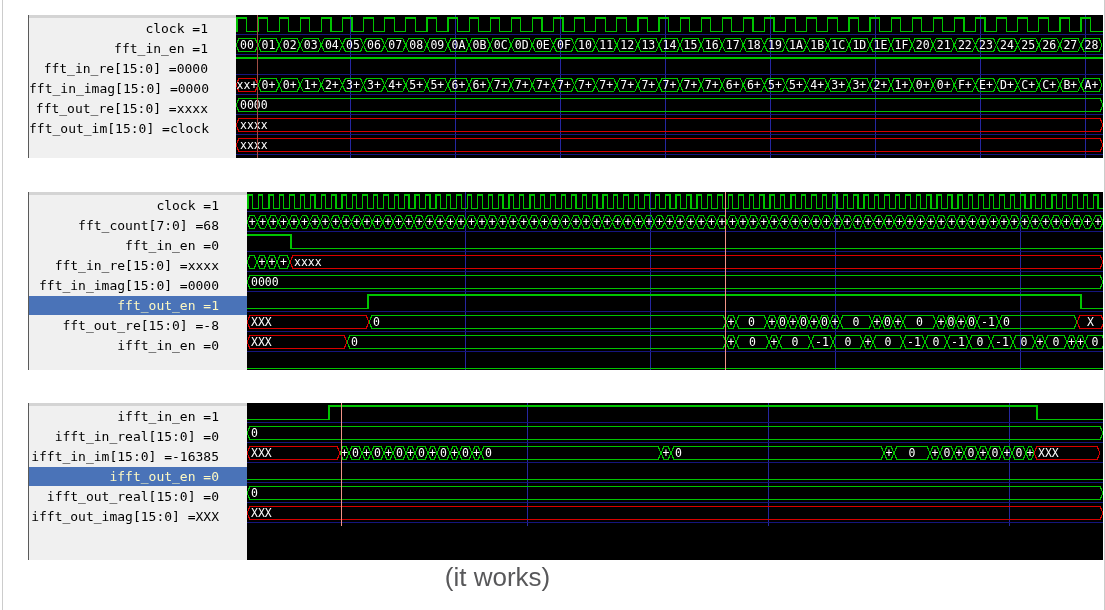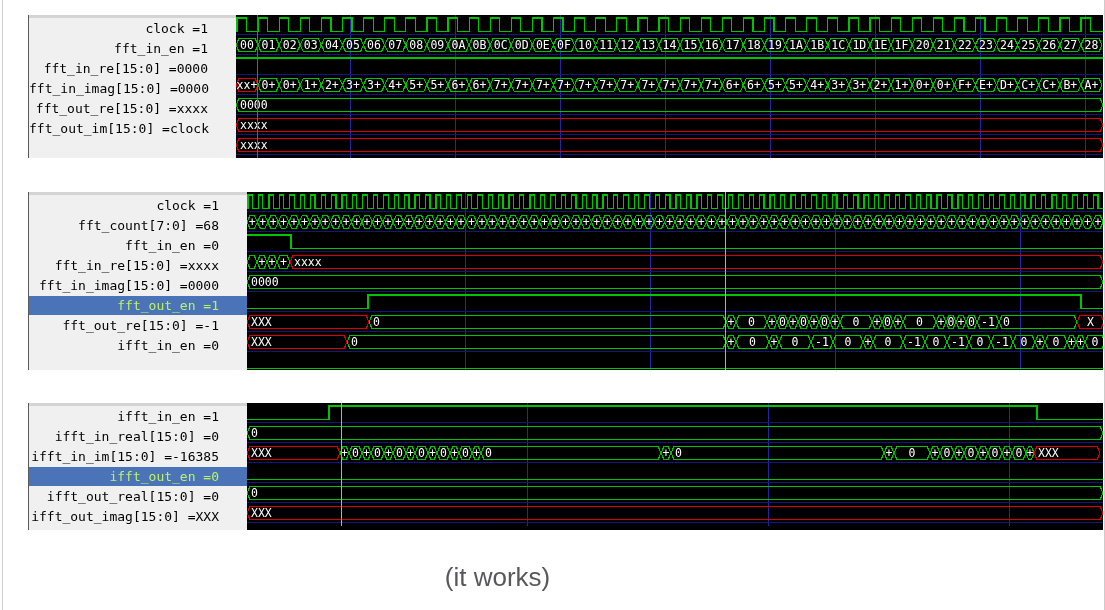--- a/index.html
+++ b/index.html
@@ -20,21 +20,21 @@
     position:absolute;left:0;top:0;bottom:0;background:#f0f0f0;
     border-left:1px solid #5a5a5a;box-sizing:border-box;
   }
   .labelcol .topstrip{height:3px;background:#d4d4d4;}
   .lrow{
     height:19px;margin-top:1px;line-height:19px;
     font-size:13px;color:#000000;text-align:right;
     padding-right:28px;box-sizing:border-box;
     background:#f0f0f0;white-space:nowrap;overflow:hidden;
   }
-  .lrow.hl{background:#4a73b8;color:#bef264;}
+  .lrow.hl{background:#4a73b8;color:#fef9c3;}
   .caption{
     position:absolute;top:562px;left:0;width:1105px;
     text-align:center;transform:translateX(-55px);
     font-family:"Liberation Sans","DejaVu Sans",sans-serif;
     font-size:26px;color:#58585a;
   }
 </style>
 </head>
 <body>
 
@@ -243,21 +243,21 @@
   </div>
 <div class="panel" id="panel-1" style="left: 28px; top: 192px; width: 1075px; height: 178px;">
     <div class="labelcol" style="width: 219px;">
       <div class="topstrip"></div>
       <div class="lrow">clock =1</div>
       <div class="lrow">fft_count[7:0] =68</div>
       <div class="lrow">fft_in_en =0</div>
       <div class="lrow">fft_in_re[15:0] =xxxx</div>
       <div class="lrow">fft_in_imag[15:0] =0000</div>
       <div class="lrow hl">fft_out_en =1</div>
-      <div class="lrow">fft_out_re[15:0] =-1</div>
+      <div class="lrow">fft_out_re[15:0] =-8</div>
       <div class="lrow">ifft_in_en =0</div>
     </div>
     <svg width="856" height="178" style="position:absolute;left:219px;top:0;" shape-rendering="crispEdges">
       <rect x="0" y="0" width="856" height="178" fill="#000000"></rect>
       <line x1="218.5" y1="0" x2="218.5" y2="178" stroke="#2526a0" stroke-width="1"></line>
       <line x1="403.5" y1="0" x2="403.5" y2="178" stroke="#2526a0" stroke-width="1"></line>
       <line x1="588.5" y1="0" x2="588.5" y2="178" stroke="#2526a0" stroke-width="1"></line>
       <line x1="773.5" y1="0" x2="773.5" y2="178" stroke="#2526a0" stroke-width="1"></line>
       <line x1="0" y1="19.5" x2="856" y2="19.5" stroke="#15157d" stroke-width="1"></line>
       <path d="M0,16.5 L1.0,16.5 L1.0,3 L5.4,3 L5.4,16.5 L11.4,16.5 L11.4,3 L15.8,3 L15.8,16.5 L21.9,16.5 L21.9,3 L26.3,3 L26.3,16.5 L32.3,16.5 L32.3,3 L36.7,3 L36.7,16.5 L42.8,16.5 L42.8,3 L47.1,3 L47.1,16.5 L53.2,16.5 L53.2,3 L57.6,3 L57.6,16.5 L63.6,16.5 L63.6,3 L68.0,3 L68.0,16.5 L74.1,16.5 L74.1,3 L78.5,3 L78.5,16.5 L84.5,16.5 L84.5,3 L88.9,3 L88.9,16.5 L95.0,16.5 L95.0,3 L99.3,3 L99.3,16.5 L105.4,16.5 L105.4,3 L109.8,3 L109.8,16.5 L115.8,16.5 L115.8,3 L120.2,3 L120.2,16.5 L126.3,16.5 L126.3,3 L130.7,3 L130.7,16.5 L136.7,16.5 L136.7,3 L141.1,3 L141.1,16.5 L147.2,16.5 L147.2,3 L151.5,3 L151.5,16.5 L157.6,16.5 L157.6,3 L162.0,3 L162.0,16.5 L168.0,16.5 L168.0,3 L172.4,3 L172.4,16.5 L178.5,16.5 L178.5,3 L182.9,3 L182.9,16.5 L188.9,16.5 L188.9,3 L193.3,3 L193.3,16.5 L199.4,16.5 L199.4,3 L203.7,3 L203.7,16.5 L209.8,16.5 L209.8,3 L214.2,3 L214.2,16.5 L220.2,16.5 L220.2,3 L224.6,3 L224.6,16.5 L230.7,16.5 L230.7,3 L235.1,3 L235.1,16.5 L241.1,16.5 L241.1,3 L245.5,3 L245.5,16.5 L251.6,16.5 L251.6,3 L255.9,3 L255.9,16.5 L262.0,16.5 L262.0,3 L266.4,3 L266.4,16.5 L272.4,16.5 L272.4,3 L276.8,3 L276.8,16.5 L282.9,16.5 L282.9,3 L287.3,3 L287.3,16.5 L293.3,16.5 L293.3,3 L297.7,3 L297.7,16.5 L303.8,16.5 L303.8,3 L308.1,3 L308.1,16.5 L314.2,16.5 L314.2,3 L318.6,3 L318.6,16.5 L324.6,16.5 L324.6,3 L329.0,3 L329.0,16.5 L335.1,16.5 L335.1,3 L339.5,3 L339.5,16.5 L345.5,16.5 L345.5,3 L349.9,3 L349.9,16.5 L356.0,16.5 L356.0,3 L360.3,3 L360.3,16.5 L366.4,16.5 L366.4,3 L370.8,3 L370.8,16.5 L376.8,16.5 L376.8,3 L381.2,3 L381.2,16.5 L387.3,16.5 L387.3,3 L391.7,3 L391.7,16.5 L397.7,16.5 L397.7,3 L402.1,3 L402.1,16.5 L408.2,16.5 L408.2,3 L412.5,3 L412.5,16.5 L418.6,16.5 L418.6,3 L423.0,3 L423.0,16.5 L429.0,16.5 L429.0,3 L433.4,3 L433.4,16.5 L439.5,16.5 L439.5,3 L443.9,3 L443.9,16.5 L449.9,16.5 L449.9,3 L454.3,3 L454.3,16.5 L460.4,16.5 L460.4,3 L464.7,3 L464.7,16.5 L470.8,16.5 L470.8,3 L475.2,3 L475.2,16.5 L481.2,16.5 L481.2,3 L485.6,3 L485.6,16.5 L491.7,16.5 L491.7,3 L496.1,3 L496.1,16.5 L502.1,16.5 L502.1,3 L506.5,3 L506.5,16.5 L512.6,16.5 L512.6,3 L516.9,3 L516.9,16.5 L523.0,16.5 L523.0,3 L527.4,3 L527.4,16.5 L533.4,16.5 L533.4,3 L537.8,3 L537.8,16.5 L543.9,16.5 L543.9,3 L548.3,3 L548.3,16.5 L554.3,16.5 L554.3,3 L558.7,3 L558.7,16.5 L564.8,16.5 L564.8,3 L569.1,3 L569.1,16.5 L575.2,16.5 L575.2,3 L579.6,3 L579.6,16.5 L585.6,16.5 L585.6,3 L590.0,3 L590.0,16.5 L596.1,16.5 L596.1,3 L600.5,3 L600.5,16.5 L606.5,16.5 L606.5,3 L610.9,3 L610.9,16.5 L617.0,16.5 L617.0,3 L621.3,3 L621.3,16.5 L627.4,16.5 L627.4,3 L631.8,3 L631.8,16.5 L637.8,16.5 L637.8,3 L642.2,3 L642.2,16.5 L648.3,16.5 L648.3,3 L652.7,3 L652.7,16.5 L658.7,16.5 L658.7,3 L663.1,3 L663.1,16.5 L669.2,16.5 L669.2,3 L673.5,3 L673.5,16.5 L679.6,16.5 L679.6,3 L684.0,3 L684.0,16.5 L690.0,16.5 L690.0,3 L694.4,3 L694.4,16.5 L700.5,16.5 L700.5,3 L704.9,3 L704.9,16.5 L710.9,16.5 L710.9,3 L715.3,3 L715.3,16.5 L721.4,16.5 L721.4,3 L725.7,3 L725.7,16.5 L731.8,16.5 L731.8,3 L736.2,3 L736.2,16.5 L742.2,16.5 L742.2,3 L746.6,3 L746.6,16.5 L752.7,16.5 L752.7,3 L757.1,3 L757.1,16.5 L763.1,16.5 L763.1,3 L767.5,3 L767.5,16.5 L773.6,16.5 L773.6,3 L777.9,3 L777.9,16.5 L784.0,16.5 L784.0,3 L788.4,3 L788.4,16.5 L794.4,16.5 L794.4,3 L798.8,3 L798.8,16.5 L804.9,16.5 L804.9,3 L809.3,3 L809.3,16.5 L815.3,16.5 L815.3,3 L819.7,3 L819.7,16.5 L825.8,16.5 L825.8,3 L830.1,3 L830.1,16.5 L836.2,16.5 L836.2,3 L840.6,3 L840.6,16.5 L846.6,16.5 L846.6,3 L851.0,3 L851.0,16.5 L856,16.5" fill="none" stroke="#00c400" stroke-width="1.2"></path>
@@ -531,21 +531,21 @@
       <text x="824.5" y="154" text-anchor="middle" fill="#ffffff" font-size="11.5" font-family="&quot;DejaVu Sans Mono&quot;,&quot;Liberation Mono&quot;,monospace">+</text>
       <path d="M829.0,150 L832.0,143.5 L835.0,143.5 L838.0,150 L835.0,156.5 L832.0,156.5 Z" fill="none" stroke="#00c400" stroke-width="1.1"></path>
       <text x="833.5" y="154" text-anchor="middle" fill="#ffffff" font-size="11.5" font-family="&quot;DejaVu Sans Mono&quot;,&quot;Liberation Mono&quot;,monospace">+</text>
       <path d="M838.0,150 L841.0,143.5 L855.0,143.5 L858.0,150 L855.0,156.5 L841.0,156.5 Z" fill="none" stroke="#00c400" stroke-width="1.1"></path>
       <text x="848" y="154" text-anchor="middle" fill="#ffffff" font-size="11.5" font-family="&quot;DejaVu Sans Mono&quot;,&quot;Liberation Mono&quot;,monospace">0</text>
       <line x1="0" y1="179.5" x2="856" y2="179.5" stroke="#15157d" stroke-width="1"></line>
       <path d="M0,176.5 L856,176.5" fill="none" stroke="#00c400" stroke-width="1.2"></path>
       <line x1="478.5" y1="0" x2="478.5" y2="178" stroke="#f29486" stroke-width="1"></line>
     </svg>
   </div>
-<div class="panel" id="panel-2" style="left: 28px; top: 403px; width: 1075px; height: 127px;">
+<div class="panel" id="panel-2" style="left: 28px; top: 403px; width: 1075px; height: 157px;">
     <div class="labelcol" style="width: 219px;">
       <div class="topstrip"></div>
       <div class="lrow">ifft_in_en =1</div>
       <div class="lrow">ifft_in_real[15:0] =0</div>
       <div class="lrow">ifft_in_im[15:0] =-16385</div>
       <div class="lrow hl">ifft_out_en =0</div>
       <div class="lrow">ifft_out_real[15:0] =0</div>
       <div class="lrow">ifft_out_imag[15:0] =XXX</div>
     </div>
     <svg width="856" height="123" style="position:absolute;left:219px;top:0;" shape-rendering="crispEdges">

